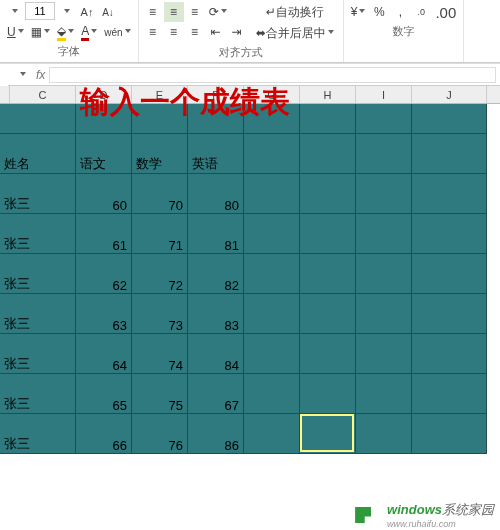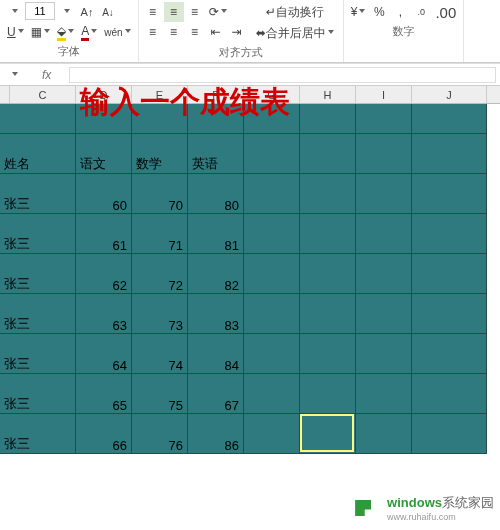--- a/index.html
+++ b/index.html
@@ -57,21 +57,22 @@
   }
   .numfmt {
     width: 60px; height: 18px; font-size: 11px; border:1px solid #ccc;
   }
   .formula-bar {
     display: flex;
     align-items: center;
     border-bottom: 1px solid #ccc;
     height: 22px;
     padding: 3px 4px;
-    gap: 14px;
+    gap: 0;
+    margin-left: 8px;
   }
   .fx {
     font-style: italic;
     color: #777;
     font-size: 12px;
     padding: 0 4px;
   }
   .sheet {
     position: relative;
   }
@@ -123,28 +124,29 @@
     position: absolute;
     border: 2px solid #fff880;
     width: 54px;
     height: 38px;
     pointer-events: none;
     z-index: 20;
   }
   .watermark {
     position: absolute;
     right: 6px;
-    bottom: 8px;
+    bottom: 1px;
     display: flex;
     align-items: center;
     gap: 16px;
     font-size: 13px;
     color: #666;
     font-family: Arial, sans-serif;
     z-index: 30;
+    font-style: italic;
   }
   .watermark .wm-logo {
     width: 16px; height: 16px;
     background: #2e9a3a;
     clip-path: polygon(0 0,100% 0,100% 60%,60% 60%,60% 100%,0 100%);
   }
   .watermark b { color:#2e9a3a; font-weight:bold;}
   .alignment-row { display:flex; gap:1px;}
 </style>
 </head>

